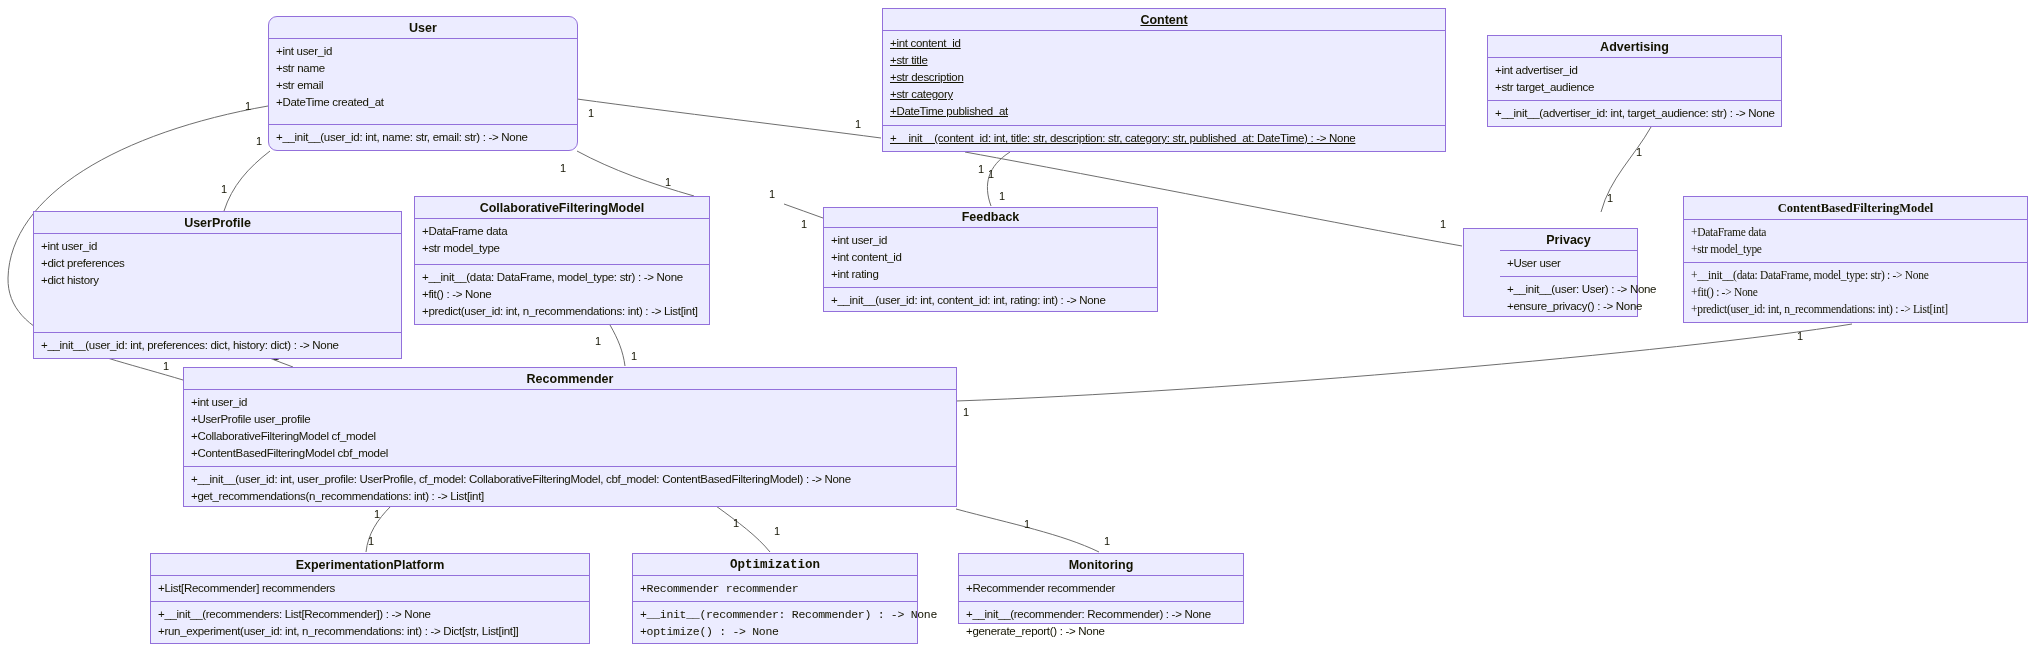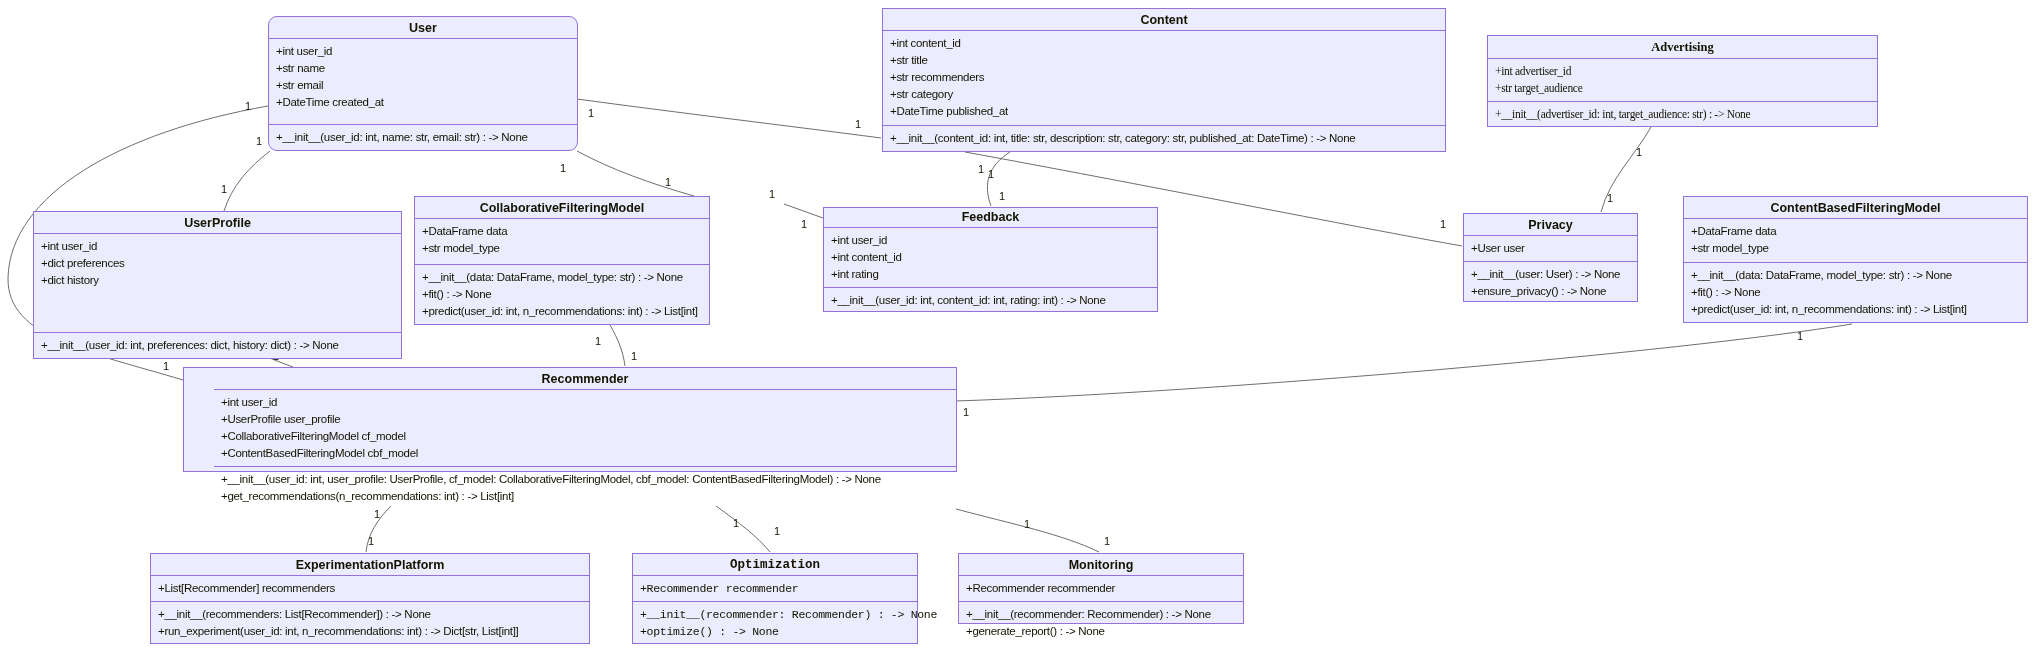--- a/index.html
+++ b/index.html
@@ -96,35 +96,35 @@
       <div class="member">+int user_id</div>
       <div class="member">+str name</div>
       <div class="member">+str email</div>
       <div class="member">+DateTime created_at</div>
     </div>
     <div class="cls-methods">
       <div class="member">+__init__(user_id: int, name: str, email: str) : -&gt; None</div>
     </div>
   </div>
 
-  <div class="cls" style="left:882px; top:8px; width:564px; height:144px;">
+  <div class="cls" style="left:882px; top:8px; width:564px; height:144px;text-decoration:underline;">
     <div class="cls-title">Content</div>
     <div class="cls-attrs">
       <div class="member">+int content_id</div>
       <div class="member">+str title</div>
-      <div class="member">+str recommenders</div>
+      <div class="member">+str description</div>
       <div class="member">+str category</div>
       <div class="member">+DateTime published_at</div>
     </div>
     <div class="cls-methods">
       <div class="member">+__init__(content_id: int, title: str, description: str, category: str, published_at: DateTime) : -&gt; None</div>
     </div>
   </div>
 
-  <div class="cls" style="left:1487px; top:35px; width:391px; height:92px;font-family:Liberation Serif, serif;">
+  <div class="cls" style="left:1487px; top:35px; width:295px; height:92px;">
     <div class="cls-title">Advertising</div>
     <div class="cls-attrs">
       <div class="member">+int advertiser_id</div>
       <div class="member">+str target_audience</div>
     </div>
     <div class="cls-methods">
       <div class="member">+__init__(advertiser_id: int, target_audience: str) : -&gt; None</div>
     </div>
   </div>
 
@@ -158,45 +158,45 @@
     <div class="cls-attrs">
       <div class="member">+int user_id</div>
       <div class="member">+int content_id</div>
       <div class="member">+int rating</div>
     </div>
     <div class="cls-methods">
       <div class="member">+__init__(user_id: int, content_id: int, rating: int) : -&gt; None</div>
     </div>
   </div>
 
-  <div class="cls" style="left:1463px; top:213px; width:175px; height:89px;">
+  <div class="cls" style="left:1463px; top:228px; width:175px; height:89px;padding-left:36px;">
     <div class="cls-title">Privacy</div>
     <div class="cls-attrs">
       <div class="member">+User user</div>
     </div>
     <div class="cls-methods">
       <div class="member">+__init__(user: User) : -&gt; None</div>
       <div class="member">+ensure_privacy() : -&gt; None</div>
     </div>
   </div>
 
-  <div class="cls" style="left:1683px; top:196px; width:345px; height:127px;">
+  <div class="cls" style="left:1683px; top:196px; width:345px; height:127px;font-family:Liberation Serif, serif;">
     <div class="cls-title">ContentBasedFilteringModel</div>
     <div class="cls-attrs">
       <div class="member">+DataFrame data</div>
       <div class="member">+str model_type</div>
     </div>
     <div class="cls-methods">
       <div class="member">+__init__(data: DataFrame, model_type: str) : -&gt; None</div>
       <div class="member">+fit() : -&gt; None</div>
       <div class="member">+predict(user_id: int, n_recommendations: int) : -&gt; List[int]</div>
     </div>
   </div>
 
-  <div class="cls" style="left:183px; top:367px; width:774px; height:105px;padding-left:30px;">
+  <div class="cls" style="left:183px; top:367px; width:774px; height:140px;">
     <div class="cls-title">Recommender</div>
     <div class="cls-attrs">
       <div class="member">+int user_id</div>
       <div class="member">+UserProfile user_profile</div>
       <div class="member">+CollaborativeFilteringModel cf_model</div>
       <div class="member">+ContentBasedFilteringModel cbf_model</div>
     </div>
     <div class="cls-methods">
       <div class="member">+__init__(user_id: int, user_profile: UserProfile, cf_model: CollaborativeFilteringModel, cbf_model: ContentBasedFilteringModel) : -&gt; None</div>
       <div class="member">+get_recommendations(n_recommendations: int) : -&gt; List[int]</div>

